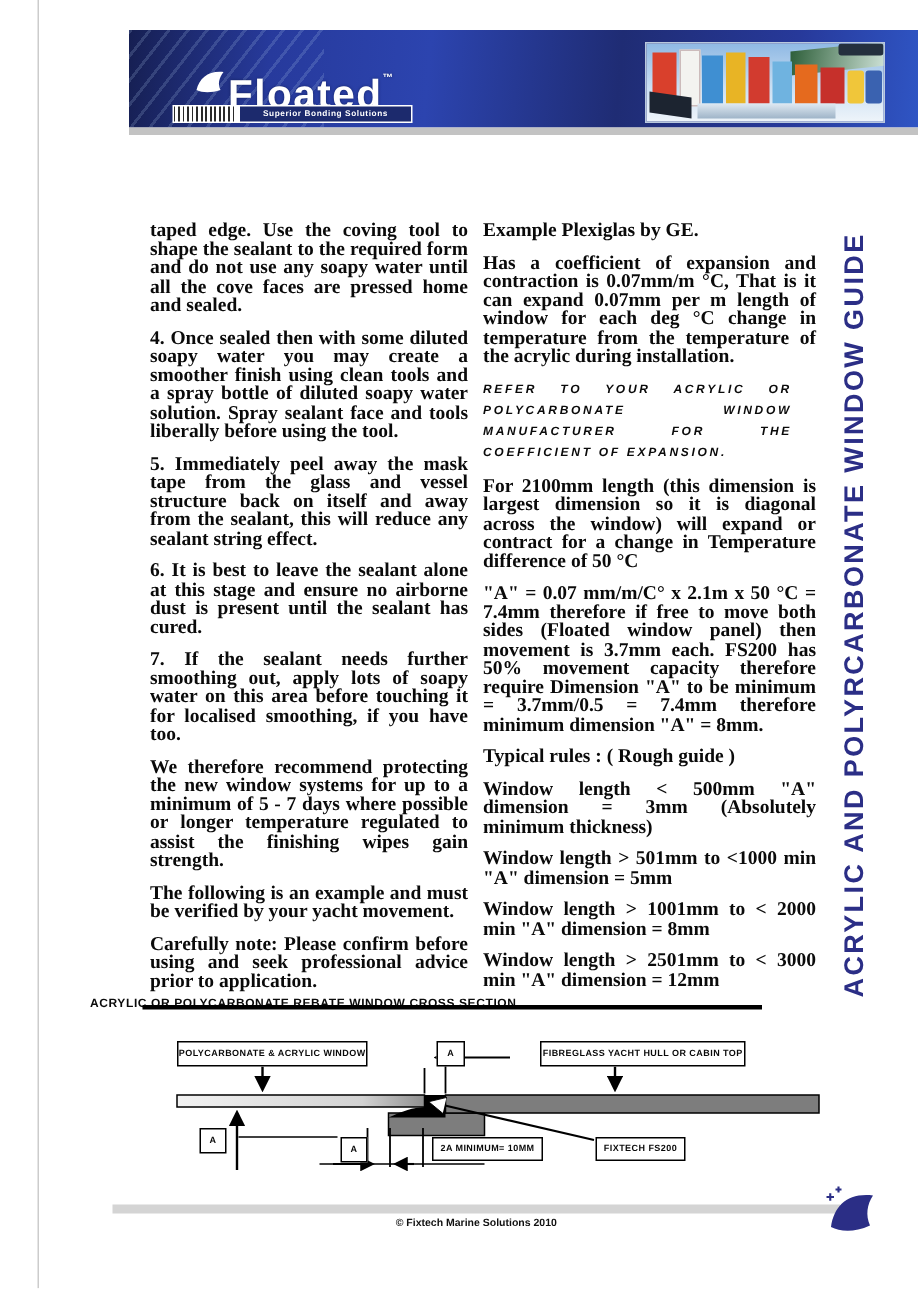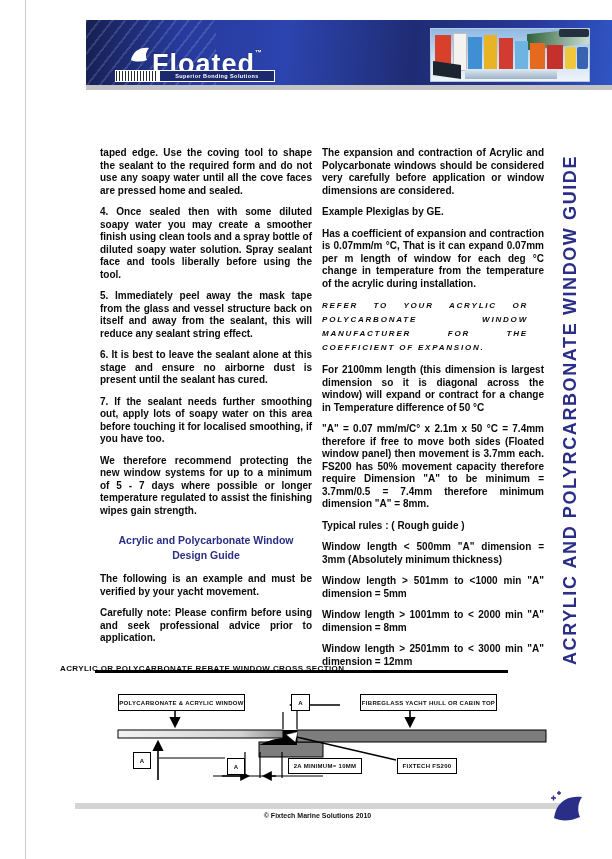--- a/index.html
+++ b/index.html
@@ -43,22 +43,22 @@
     background:linear-gradient(180deg,#8fb9e4 0%,#c9def2 55%,#eef4fa 100%);
     border:1px solid #b9c8dd; box-sizing:border-box; overflow:hidden;
   }
   .collage div { position:absolute; }
 
   
   .col { position:absolute; top:147px; }
   .col-left  { left:100px; width:212px; }
   .col-right { left:322px; width:222px; }
   p.body {
-    margin:0 0 9px 0; font-size:10px; font-weight:bold; line-height:12.5px;
-    text-align:justify; color:#0a0a0a;
+    margin:0 0 9px 0; font-size:13px; font-weight:bold; line-height:12.5px;
+    text-align:justify; color:#0a0a0a;font-family:Liberation Serif, serif;
   }
   .design-heading {
     margin:16px 6px 10px 6px; text-align:center; font-size:10.5px; line-height:15px;
     font-weight:bold; color:#2b2e86;
   }
   p.emphasis {
     margin:0 16px 9px 0; font-size:8px; font-weight:bold; line-height:14px;
     letter-spacing:1.8px; text-align:justify; color:#0a0a0a;font-style:italic;
   }
 
@@ -136,27 +136,25 @@
   </div>
   <div class="banner-shadow"></div>
 
   <div class="col col-left">
     <p class="body">taped edge. Use the coving tool to shape the sealant to the required form and do not use any soapy water until all the cove faces are pressed home and sealed.</p>
     <p class="body">4. Once sealed then with some diluted soapy water you may create a smoother finish using clean tools and a spray bottle of diluted soapy water solution. Spray sealant face and tools liberally before using the tool.</p>
     <p class="body">5. Immediately peel away the mask tape from the glass and vessel structure back on itself and away from the sealant, this will reduce any sealant string effect.</p>
     <p class="body">6. It is best to leave the sealant alone at this stage and ensure no airborne dust is present until the sealant has cured.</p>
     <p class="body">7. If the sealant needs further smoothing out, apply lots of soapy water on this area before touching it for localised smoothing, if you have too.</p>
     <p class="body">We therefore recommend protecting the new window systems for up to a minimum of 5 - 7 days where possible or longer temperature regulated to assist the finishing wipes gain strength.</p>
-    <div class="design-heading">Acrylic and Polycarbonate Window Design Guide</div>
     <p class="body">The following is an example and must be verified by your yacht movement.</p>
     <p class="body">Carefully note: Please confirm before using and seek professional advice prior to application.</p>
   </div>
 
   <div class="col col-right">
-    <p class="body">The expansion and contraction of Acrylic and Polycarbonate windows should be considered very carefully before application or window dimensions are considered.</p>
     <p class="body">Example Plexiglas by GE.</p>
     <p class="body">Has a coefficient of expansion and contraction is 0.07mm/m °C, That is it can expand 0.07mm per m length of window for each deg °C change in temperature from the temperature of the acrylic during installation.</p>
     <p class="emphasis">REFER TO YOUR ACRYLIC OR POLYCARBONATE WINDOW MANUFACTURER FOR THE COEFFICIENT OF EXPANSION.</p>
     <p class="body">For 2100mm length (this dimension is largest dimension so it is diagonal across the window) will expand or contract for a change in Temperature difference of 50 °C</p>
     <p class="body">"A" = 0.07 mm/m/C° x 2.1m x 50 °C = 7.4mm therefore if free to move both sides (Floated window panel) then movement is 3.7mm each. FS200 has 50% movement capacity therefore require Dimension "A" to be minimum = 3.7mm/0.5 = 7.4mm therefore minimum dimension "A" = 8mm.</p>
     <p class="body">Typical rules : ( Rough guide )</p>
     <p class="body">Window length &lt; 500mm "A" dimension = 3mm (Absolutely minimum thickness)</p>
     <p class="body">Window length &gt; 501mm to &lt;1000 min "A" dimension = 5mm</p>
     <p class="body">Window length &gt; 1001mm to &lt; 2000 min "A" dimension = 8mm</p>
     <p class="body">Window length &gt; 2501mm to &lt; 3000 min "A" dimension = 12mm</p>

